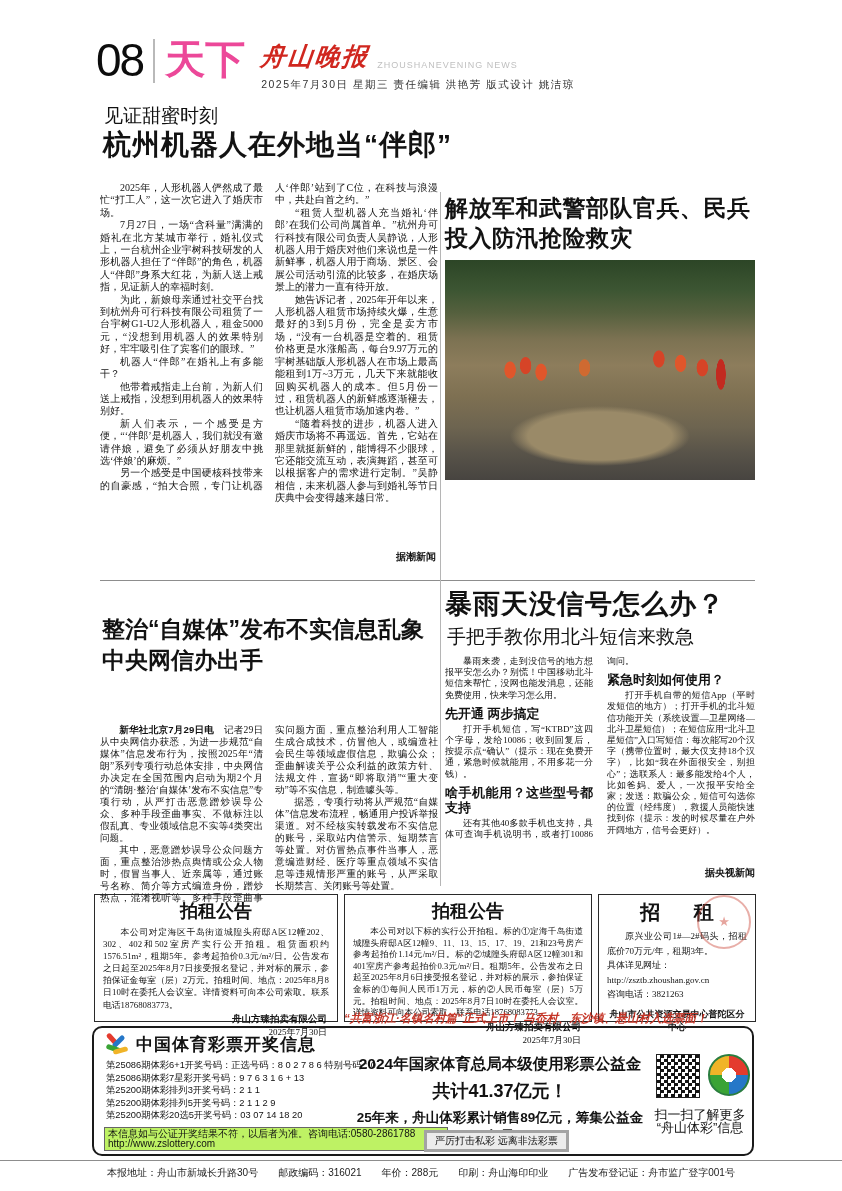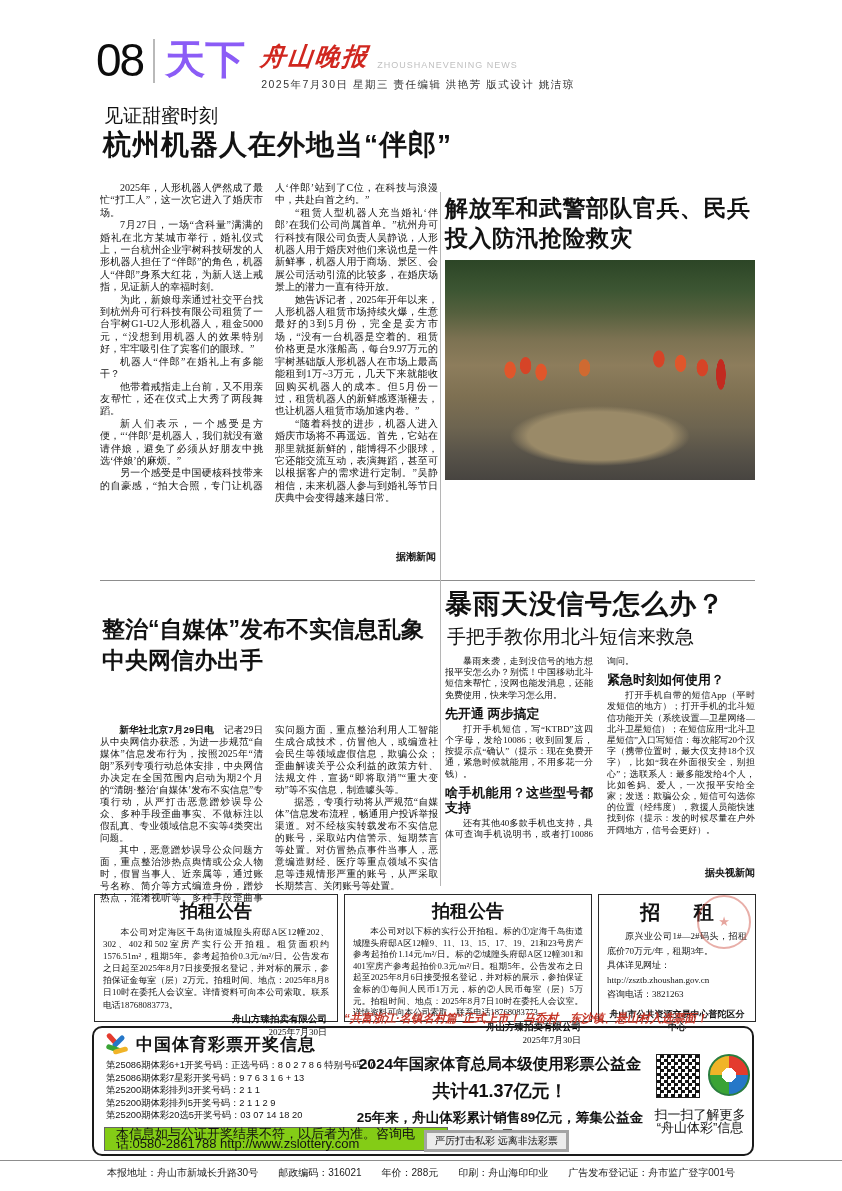--- a/index.html
+++ b/index.html
@@ -6,21 +6,21 @@
   .page{position:relative;width:842px;height:1191px;margin:0 auto;background:#ffffff;overflow:hidden;
         font-family:"Liberation Serif","DejaVu Serif",serif;color:#121212;}
   .abs{position:absolute;}
   .hei{font-family:"Liberation Sans","DejaVu Sans",sans-serif;}
   .jus{text-align:justify;text-justify:inter-ideograph;}
 
   
   .header{left:96px;top:36px;display:flex;align-items:flex-start;}
   .page-num{font-size:46px;line-height:48px;letter-spacing:-2px;color:#0c0c0c;}
   .header-divider{width:2px;height:44px;background:#b9b9b9;margin:3px 10px 0 10px;}
-  .section-name{font-size:40px;line-height:46px;font-weight:bold;color:#8b5cf6;}
+  .section-name{font-size:40px;line-height:46px;font-weight:bold;color:#ec4899;}
   .masthead-block{margin-left:16px;padding-top:4px;}
   .masthead-row{display:flex;align-items:flex-end;}
   .masthead{font-size:25px;font-weight:bold;font-style:italic;color:#d0271f;letter-spacing:2px;transform:skewX(-6deg);}
   .masthead-en{font-size:9px;color:#c0c0c0;letter-spacing:1px;margin-left:8px;padding-bottom:3px;}
   .dateline{font-size:10.5px;color:#333;margin-top:5px;letter-spacing:1.5px;}
 
   
   .kicker{left:104px;top:103px;font-size:19px;color:#111;}
   .lead-headline{left:103px;top:126px;font-size:28px;font-weight:bold;letter-spacing:1px;}
   .lead-body{left:100px;top:182px;width:338px;height:366px;column-count:2;column-gap:12px;
@@ -80,22 +80,22 @@
   .banner-title-row{position:absolute;left:10px;top:5px;display:flex;align-items:center;}
   .lot-logo{position:relative;width:24px;height:22px;}
   .lot-logo i{position:absolute;width:15px;height:5px;border-radius:3px;}
   .lot-logo .l1{background:#e43b2e;transform:rotate(48deg);left:1px;top:3px;}
   .lot-logo .l2{background:#2577c8;transform:rotate(-45deg);left:7px;top:5px;}
   .lot-logo .l3{background:#3aa335;transform:rotate(20deg);left:2px;top:12px;}
   .lot-logo .l4{background:#f0b428;transform:rotate(-15deg);left:9px;top:14px;}
   .banner-title{font-size:17px;font-weight:bold;margin-left:8px;letter-spacing:1px;}
   .lot-lines{position:absolute;left:12px;top:31px;width:336px;}
   .lot-line{font-size:9.3px;line-height:12.6px;margin:0;font-family:"Liberation Sans","DejaVu Sans",sans-serif;}
-  .lot-note{position:absolute;left:10px;top:99px;width:344px;border:1px solid #666;background:#84cc16;
-            font-size:13px;line-height:10px;padding:1px 11px;box-sizing:border-box;}
+  .lot-note{position:absolute;left:10px;top:99px;width:344px;border:1px solid #666;background:#bef264;
+            font-size:10px;line-height:10px;padding:1px 3px;box-sizing:border-box;}
   .slogan{position:absolute;left:250px;top:-17px;width:408px;color:#c53527;font-size:11.5px;font-weight:bold;
           font-style:italic;white-space:nowrap;overflow:hidden;}
   .fund{position:absolute;left:258px;top:26px;width:296px;text-align:center;}
   .fund1{font-size:15.5px;font-weight:bold;margin:0;}
   .fund2{font-size:18px;font-weight:bold;margin:4px 0 0 0;}
   .fund3{font-size:13.5px;font-weight:bold;margin:6px 0 0 0;}
   .warning{position:absolute;left:330px;top:102px;border:3px solid #a3a3a3;background:#ececec;
            font-size:10px;padding:1px 8px;}
   .qr-row{position:absolute;left:562px;top:26px;display:flex;gap:8px;}
   .qr{width:42px;height:42px;border:1px solid #222;background:repeating-conic-gradient(#141414 0% 25%, #ffffff 0% 50%) 0 0/7px 7px;}
@@ -126,21 +126,21 @@
     </div>
   </div>
 
   <div class="abs kicker hei">见证甜蜜时刻</div>
   <h1 class="abs lead-headline hei" style="margin:0">杭州机器人在外地当“伴郎”</h1>
   <div class="abs lead-body jus">
       <p class="body-p">2025年，人形机器人俨然成了最忙“打工人”，这一次它进入了婚庆市场。</p>
       <p class="body-p">7月27日，一场“含科量”满满的婚礼在北方某城市举行，婚礼仪式上，一台杭州企业宇树科技研发的人形机器人担任了“伴郎”的角色，机器人“伴郎”身系大红花，为新人送上戒指，见证新人的幸福时刻。</p>
       <p class="body-p">为此，新娘母亲通过社交平台找到杭州舟可行科技有限公司租赁了一台宇树G1-U2人形机器人，租金5000元，“没想到用机器人的效果特别好，牢牢吸引住了宾客们的眼球。”</p>
       <p class="body-p">机器人“伴郎”在婚礼上有多能干？</p>
-      <p class="body-p">他带着戒指走上台前，又不用亲友帮忙，还在仪式上大秀了两段舞蹈。</p>
+      <p class="body-p">他带着戒指走上台前，为新人们送上戒指，没想到用机器人的效果特别好。</p>
       <p class="body-p">新人们表示，一个感受是方便，“‘伴郎’是机器人，我们就没有邀请伴娘，避免了必须从好朋友中挑选‘伴娘’的麻烦。”</p>
       <p class="body-p">另一个感受是中国硬核科技带来的自豪感，“拍大合照，专门让机器人‘伴郎’站到了C位，在科技与浪漫中，共赴白首之约。”</p>
       <p class="body-p">“租赁人型机器人充当婚礼‘伴郎’在我们公司尚属首单。”杭州舟可行科技有限公司负责人吴静说，人形机器人用于婚庆对他们来说也是一件新鲜事，机器人用于商场、景区、会展公司活动引流的比较多，在婚庆场景上的潜力一直有待开放。</p>
       <p class="body-p">她告诉记者，2025年开年以来，人形机器人租赁市场持续火爆，生意最好的3到5月份，完全是卖方市场，“没有一台机器是空着的。租赁价格更是水涨船高，每台9.97万元的宇树基础版人形机器人在市场上最高能租到1万~3万元，几天下来就能收回购买机器人的成本。但5月份一过，租赁机器人的新鲜感逐渐褪去，也让机器人租赁市场加速内卷。”</p>
       <p class="body-p">“随着科技的进步，机器人进入婚庆市场将不再遥远。首先，它站在那里就挺新鲜的，能博得不少眼球，它还能交流互动，表演舞蹈，甚至可以根据客户的需求进行定制。”吴静相信，未来机器人参与到婚礼等节日庆典中会变得越来越日常。</p>
     </div>
   <div class="abs lead-byline">据潮新闻</div>
 
   <h2 class="abs flood-headline hei" style="margin:0">解放军和武警部队官兵、民兵投入防汛抢险救灾</h2>
   <div class="abs flood-photo"></div>

